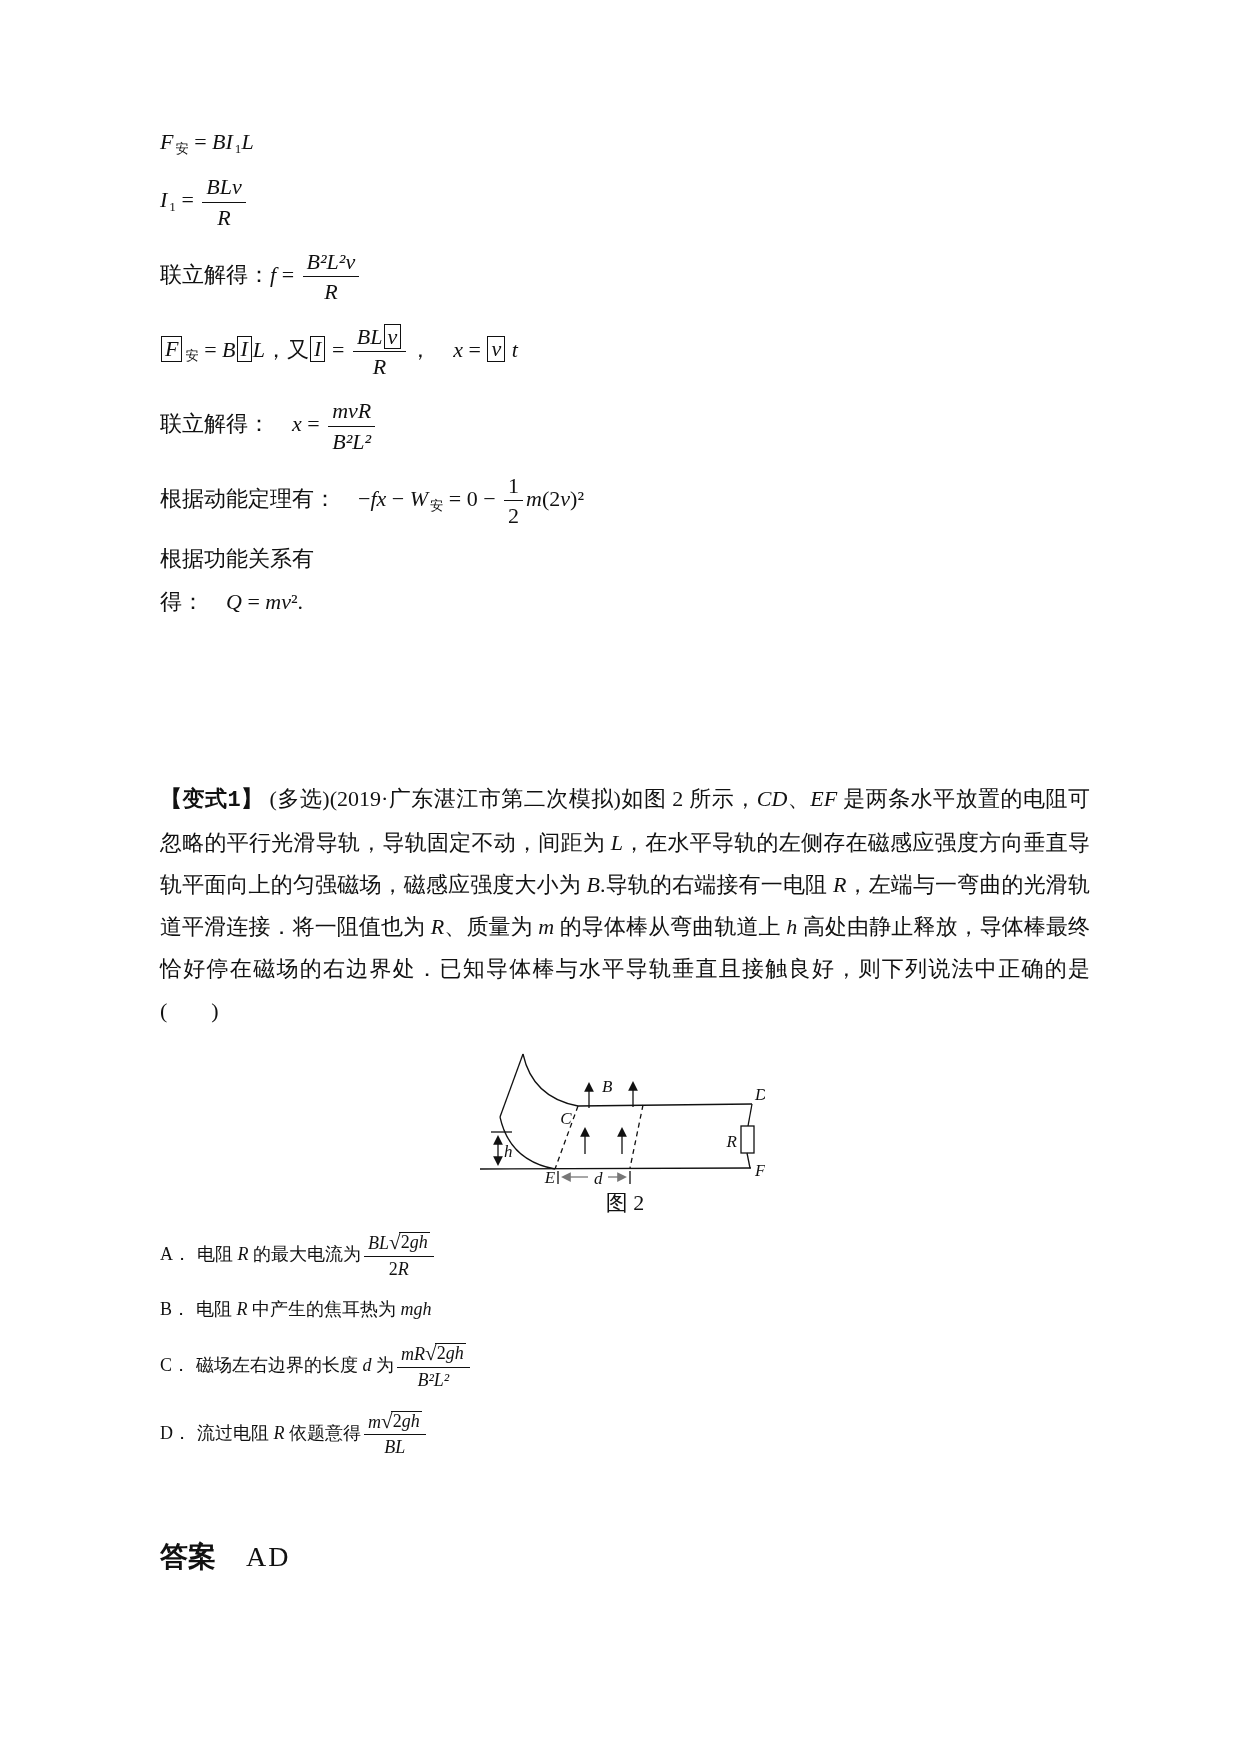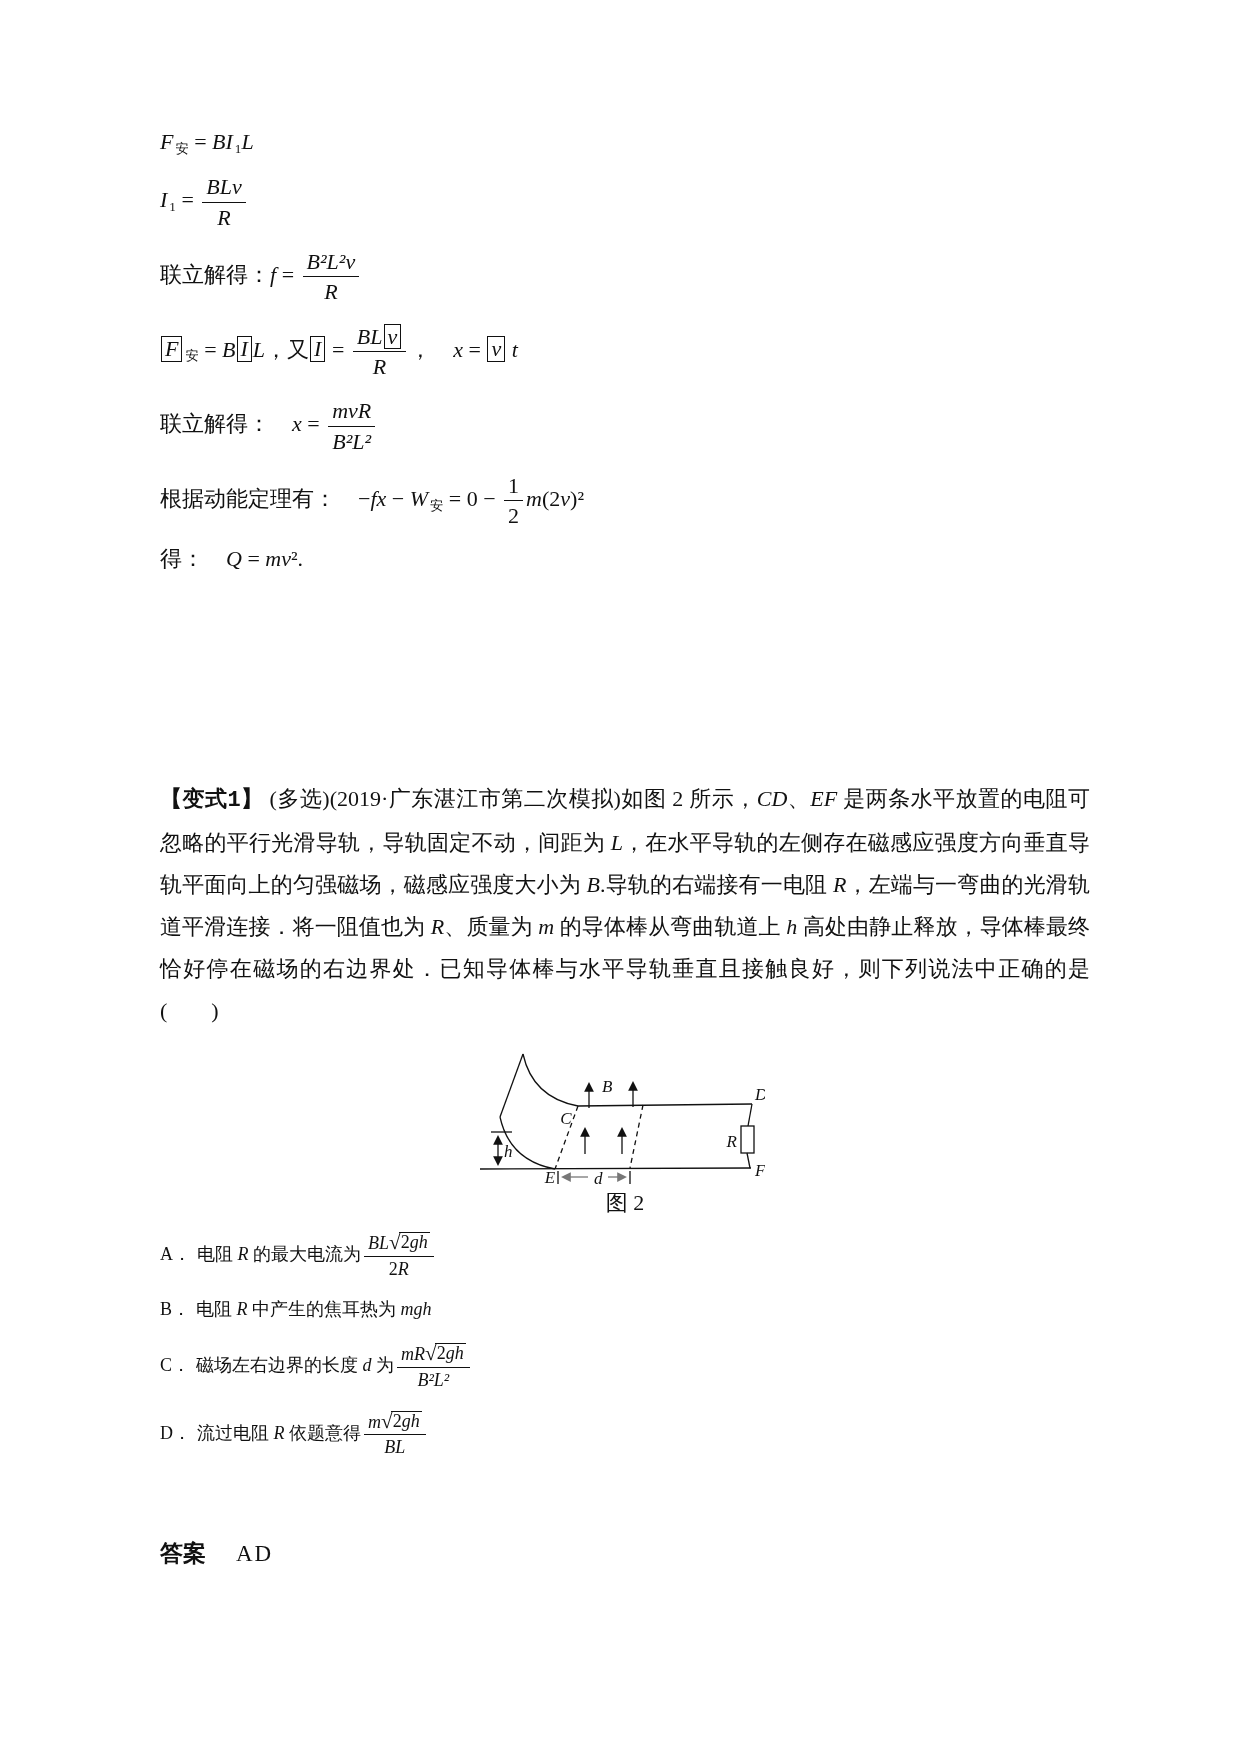--- a/index.html
+++ b/index.html
@@ -27,36 +27,37 @@
   #problem-par{top:778px;margin:0;font-size:22px;line-height:42px;text-align:justify;}
   
   #figure{top:1032px;display:flex;justify-content:center;}
   #figure svg{transform:translateX(-20px);}
   #caption{top:1188px;text-align:center;font-size:22px;}
   
   #choices{top:1230px;}
   .choice{font-size:18px;margin-bottom:16px;min-height:28px;}
   .ch-label{margin-right:6px;}
   
-  #answer{top:1538px;font-size:23px;}
+  #answer{top:1538px;font-size:28px;}
   .ans-val{margin-left:30px;letter-spacing:2px;}
   svg text{font-family:"Liberation Serif","DejaVu Serif",serif;font-style:italic;font-size:17px;fill:#111;}
 </style>
 </head>
 <body>
 
 <div class="page">
 
   <div id="solution" class="blk">
       <div class="sol-line"><span class="it">F</span><span class="sub">安</span><span> = </span><span class="it">BI</span><span class="sub">1</span><span class="it">L</span></div>
       <div class="sol-line"><span class="it">I</span><span class="sub">1</span><span> = </span><span class="frac"><span class="fn"><span class="it">BLv</span></span><span class="fd"><span class="it">R</span></span></span></div>
       <div class="sol-line"><span>联立解得：</span><span class="it">f</span><span> = </span><span class="frac"><span class="fn"><span class="it">B²L²v</span></span><span class="fd"><span class="it">R</span></span></span></div>
       <div class="sol-line"><span class="boxed">F</span><span class="sub">安</span><span> = </span><span class="it">B</span><span class="boxed">I</span><span class="it">L</span><span>，又</span><span class="boxed">I</span><span> = </span><span class="frac"><span class="fn"><span class="it">BL</span><span class="boxed">v</span></span><span class="fd"><span class="it">R</span></span></span><span>，　</span><span class="it">x</span><span> = </span><span class="boxed">v</span><span> </span><span class="it">t</span></div>
       <div class="sol-line"><span>联立解得：　</span><span class="it">x</span><span> = </span><span class="frac"><span class="fn"><span class="it">mvR</span></span><span class="fd"><span class="it">B²L²</span></span></span></div>
       <div class="sol-line"><span>根据动能定理有：　−</span><span class="it">fx</span><span> − </span><span class="it">W</span><span class="sub">安</span><span> = 0 − </span><span class="frac"><span class="fn"><span>1</span></span><span class="fd"><span>2</span></span></span><span class="it">m</span><span>(2</span><span class="it">v</span><span>)²</span></div>
+      <div class="sol-line"><span>根据功能关系有</span></div>
       <div class="sol-line"><span>得：　</span><span class="it">Q</span><span> = </span><span class="it">mv</span><span>².</span></div>
     </div>
 
   <p id="problem-par" class="blk"><span class="hei">【变式1】</span><span> (多选)(2019·广东湛江市第二次模拟)如图 2 所示，</span><span class="it">CD</span><span>、</span><span class="it">EF</span><span> 是两条水平放置的电阻可忽略的平行光滑导轨，导轨固定不动，间距为 </span><span class="it">L</span><span>，在水平导轨的左侧存在磁感应强度方向垂直导轨平面向上的匀强磁场，磁感应强度大小为 </span><span class="it">B</span><span>.导轨的右端接有一电阻 </span><span class="it">R</span><span>，左端与一弯曲的光滑轨道平滑连接．将一阻值也为 </span><span class="it">R</span><span>、质量为 </span><span class="it">m</span><span> 的导体棒从弯曲轨道上 </span><span class="it">h</span><span> 高处由静止释放，导体棒最终恰好停在磁场的右边界处．已知导体棒与水平导轨垂直且接触良好，则下列说法中正确的是(　　)</span></p>
 
   <div id="figure" class="blk">
     <svg width="320" height="158" viewBox="0 0 320 158">
       <defs>
         <marker id="mA" viewBox="0 0 10 10" refX="8" refY="5" markerWidth="7.5" markerHeight="7.5" orient="auto-start-reverse">
           <path d="M0,0 L10,5 L0,10 z" fill="#111"></path>

